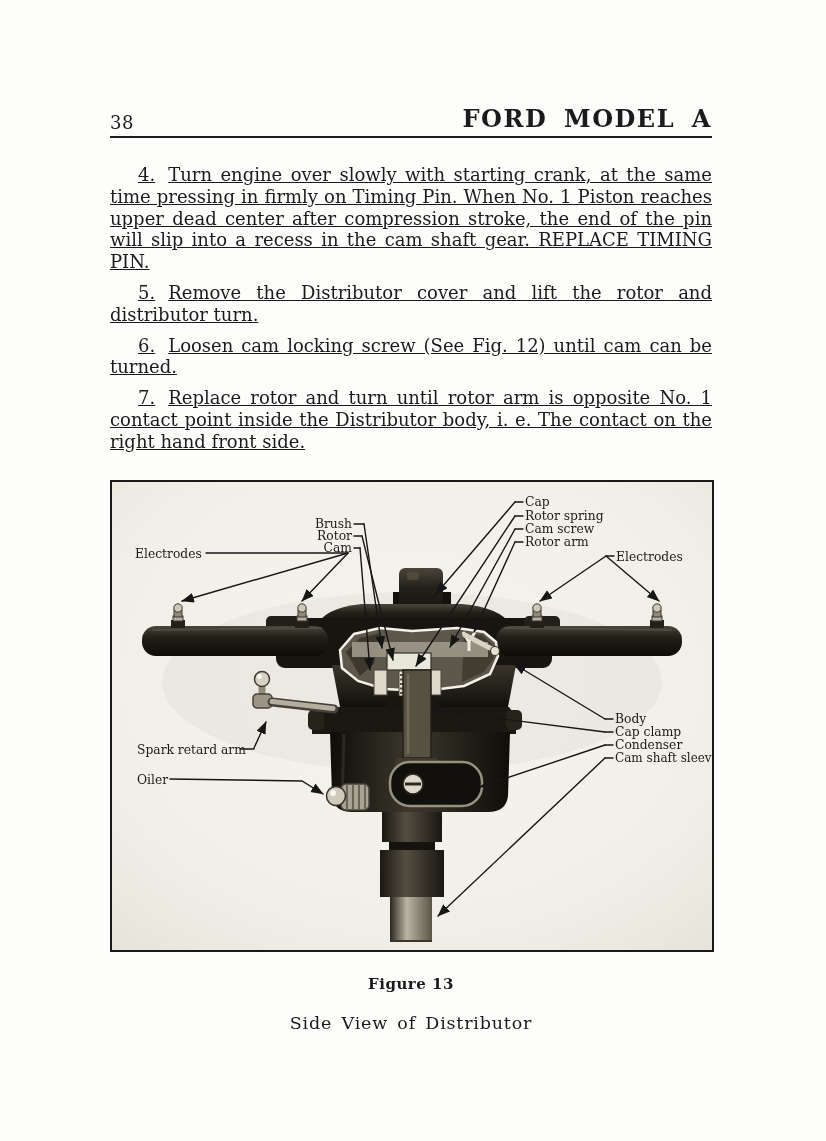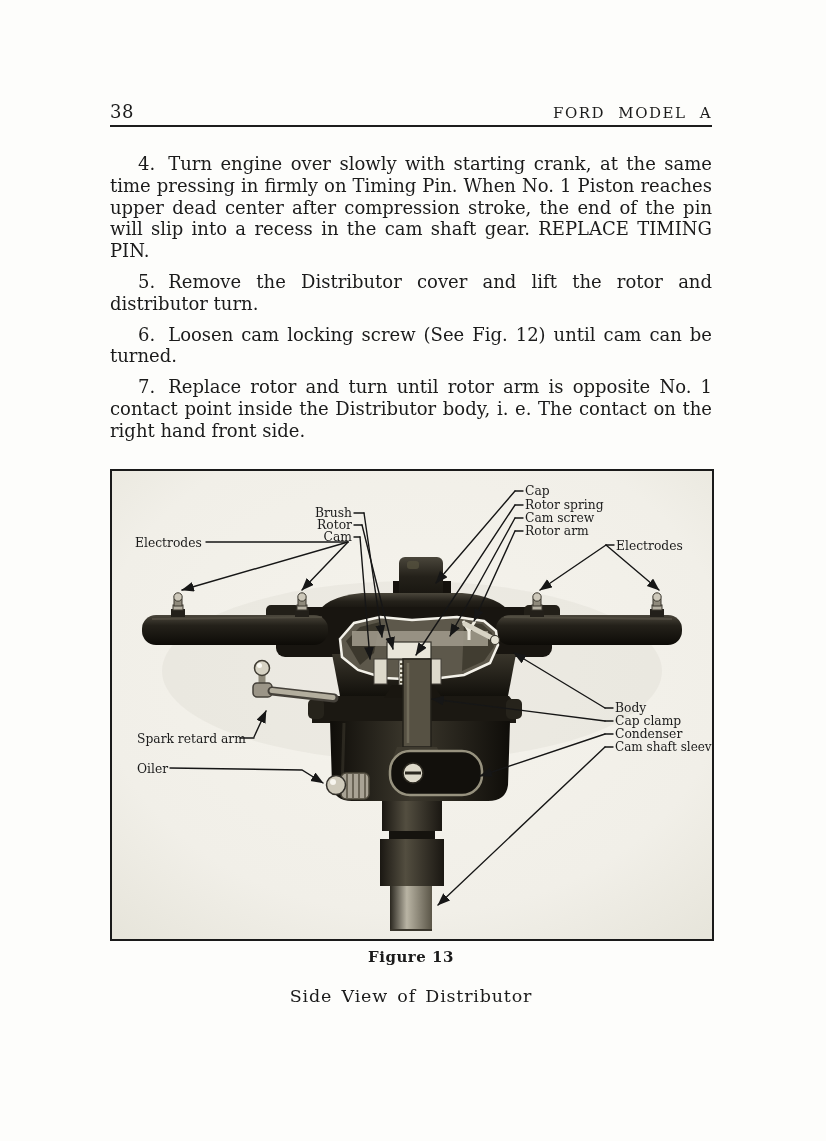--- a/index.html
+++ b/index.html
@@ -17,39 +17,40 @@
   }
   .content {
     position:absolute; left:110px; top:98px; width:602px;
   }
   .running-head {
     display:flex; justify-content:space-between; align-items:flex-end;
     border-bottom:2.5px solid #1d1d1d;
     padding-bottom:3px;
   }
   .page-num { font-size:18px; letter-spacing:.5px; }
-  .head-title { font-size:15px; font-weight:normal; letter-spacing:1.5px; word-spacing:7px;margin-top:6px; }
+  .head-title { font-size:24px; font-weight:bold; letter-spacing:1.5px; word-spacing:7px;margin-top:6px; }
   .bodytext { margin-top:26px; }
   .para {
     font-size:18px; line-height:21.8px;
     text-align:justify;
     margin:0 0 9px 0;
     text-indent:28px;
+    text-decoration:underline;
   }
   .para .pnum { margin-right:13px; }
   .figure-frame {
     margin-top:27px;
     width:600px; height:468px;
     border:2.5px solid #1a1a1a;
     background:#f2f0e9;
   }
   .figure-frame svg { display:block; }
   .caption-title {
     text-align:center; font-size:15px; font-weight:bold;
-    letter-spacing:.5px; margin-top:7px;
+    letter-spacing:.5px; margin-top:23px;
   }
   .caption-sub {
     text-align:center; font-size:17.5px; letter-spacing:.8px; word-spacing:3px;
     margin-top:20px;
   }
   .closing { margin-top:20px; }
   svg text {
     font-family:"DejaVu Serif", serif;
     font-size:12.3px; fill:#1c1c1c;
   }

